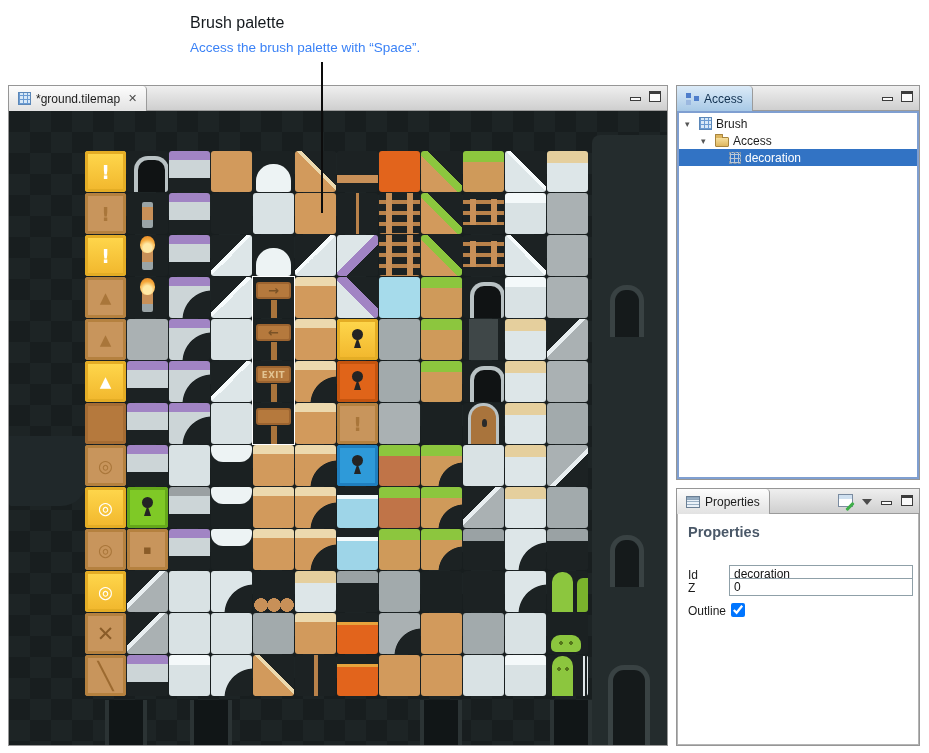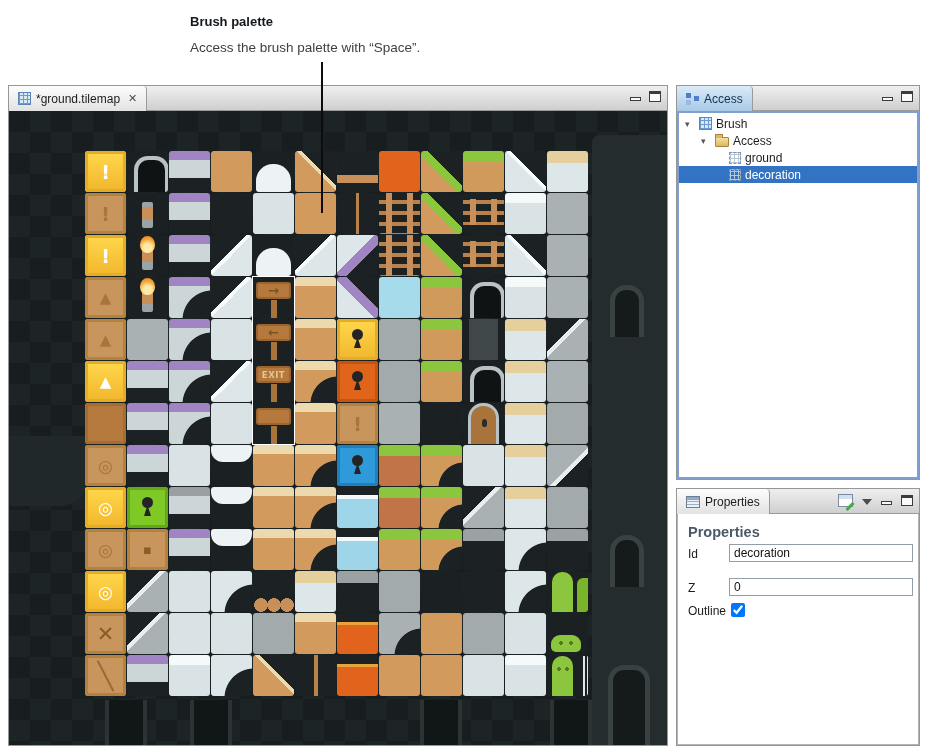--- a/index.html
+++ b/index.html
@@ -1,22 +1,22 @@
 <!DOCTYPE html>
 <html><head>
 <meta charset="utf-8">
 <style>
   *{margin:0;padding:0;box-sizing:border-box}
   html,body{background:#fff}
   body{font-family:"Liberation Sans","DejaVu Sans",sans-serif}
   .page{position:relative;width:929px;height:753px;background:#fff;overflow:hidden}
 
   
-  .ann-title{position:absolute;left:190px;top:14px;font-size:13px;font-weight:bold;color:#14191d}
-  .ann-sub{position:absolute;left:190px;top:40px;font-size:13.5px;color:#404040}
+  .ann-title{position:absolute;left:190px;top:14px;font-size:16px;font-weight:normal;color:#14191d}
+  .ann-sub{position:absolute;left:190px;top:40px;font-size:13.5px;color:#3b82f6}
   .pointer-line{position:absolute;left:321px;top:62px;width:2px;height:151px;background:#0c0c0c;z-index:40}
 
   
   .win{position:absolute;border:1px solid #969696;background:#d8d8d8}
   .tabbar{position:absolute;left:0;top:0;right:0;height:25px;background:linear-gradient(#efefef,#cfcfcf);border-bottom:1px solid #9b9b9b}
   .tab{position:absolute;left:0;top:0;height:25px;display:flex;align-items:center;gap:5px;padding:0 9px;font-size:12px;color:#1c1c1c;background:linear-gradient(#fdfdfd,#e2e2e2);border-right:1px solid #9b9b9b;border-top-right-radius:4px}
   .tab.blue{background:linear-gradient(#dcebf8,#a8c9e6);color:#10304f}
   .winbtns{position:absolute;right:6px;top:5px;display:flex;gap:8px;align-items:center}
   .wb-min{width:11px;height:4px;border:1px solid #3c3c3c;background:#fafafa;margin-top:4px}
   .wb-max{width:12px;height:11px;border:1px solid #3c3c3c;border-top:3px solid #3c3c3c;background:#fafafa}
@@ -384,24 +384,20 @@
       <div class="trow" style="padding-left:6px">
         <span class="exp">▾</span>
         <span class="i-grid"></span>
         <span>Brush</span>
       </div>
       <div class="trow" style="padding-left:22px">
         <span class="exp">▾</span>
         <span class="i-folder"></span>
         <span>Access</span>
       </div>
-      <div class="trow" style="padding-left:50px">
-        <span class="i-dotgrid"></span>
-        <span>ground</span>
-      </div>
       <div class="trow sel" style="padding-left:50px">
         <span class="i-dotgrid"></span>
         <span>decoration</span>
       </div>
     </div>
   </div>
 
   <div class="win" id="props">
     <div class="tabbar">
       <div class="tab">
@@ -410,21 +406,21 @@
       </div>
       <div class="ptools">
         <span class="i-viewmenu"></span>
         <span class="dd-arrow"></span>
         <span class="wb-min"></span>
         <span class="wb-max"></span>
       </div>
     </div>
     <div id="propsBody">
       <div class="props-head">Properties</div>
-      <div class="frow" style="top:32px">
+      <div class="frow" style="top:53px">
         <span>Id</span>
         <input type="text" value="decoration" style="">
       </div>
       <div class="frow" style="top:66px">
         <span>Z</span>
         <input type="text" value="0" style="">
       </div>
       <div class="frow" style="top:89px">
         <span>Outline</span>
         <input type="checkbox" checked="" style="">

